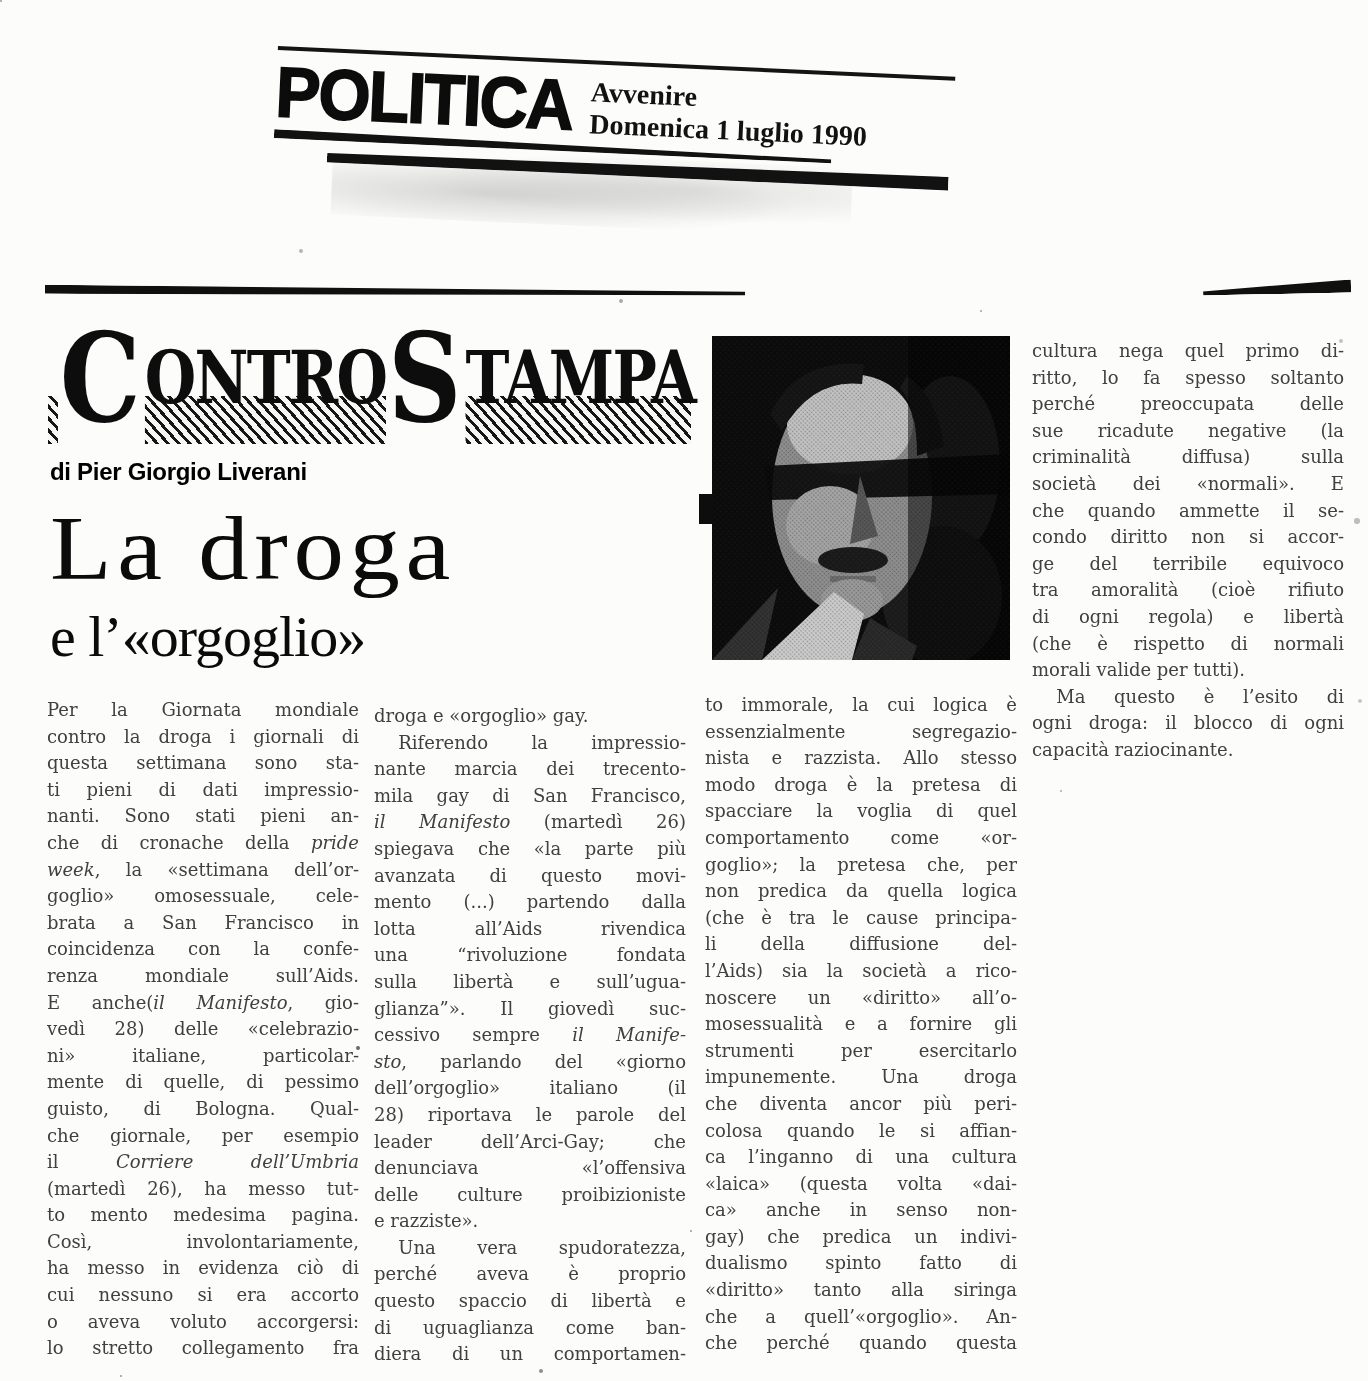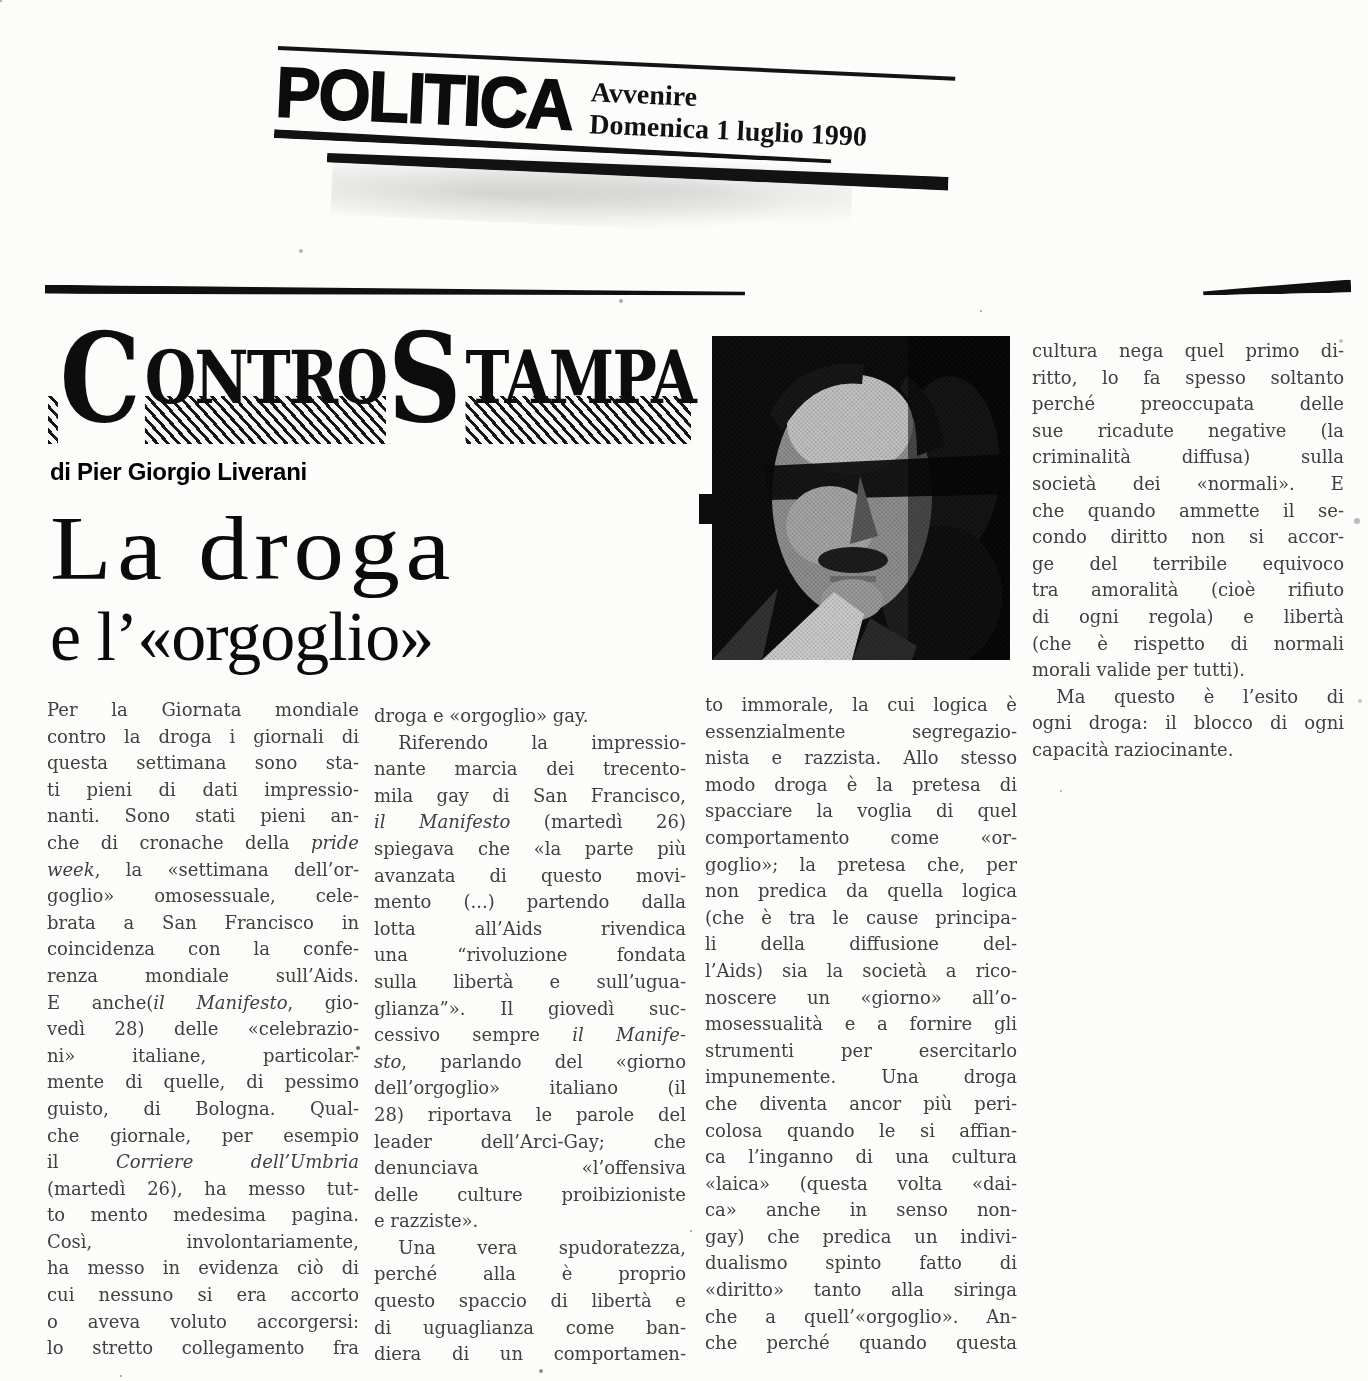--- a/index.html
+++ b/index.html
@@ -39,21 +39,21 @@
                transform:scaleX(.82);transform-origin:left top;}
   .rubric-text .big{font-size:124px;line-height:.78;background:#fcfcfa;padding:0 5px 26px 2px;}
   .rubric-text .small{font-size:72px;line-height:1;margin-top:12px;letter-spacing:-2px;}
 
   
   .byline{position:absolute;left:50px;top:458px;font-family:"Liberation Sans",sans-serif;
           font-weight:bold;font-size:24px;letter-spacing:-.3px;color:#000000;}
   .headline{position:absolute;left:50px;top:496px;width:620px;font-family:"Liberation Serif",serif;
             font-weight:normal;color:#0b0b0b;line-height:88px;margin-top:9px;}
   .hl1{font-size:90px;letter-spacing:5px;transform:scaleX(1.12);transform-origin:left;white-space:nowrap;}
-  .hl2{font-size:70px;letter-spacing:-1px;white-space:nowrap;}
+  .hl2{font-size:58px;letter-spacing:-1px;white-space:nowrap;}
 
   
   .photo{position:absolute;left:712px;top:336px;width:298px;height:324px;background:#0d0d0d;}
   .photo svg{display:block;}
   .photo-notch{position:absolute;left:699px;top:494px;width:14px;height:30px;background:#0d0d0d;}
 
   
   .col{position:absolute;width:312px;font-size:18px;line-height:26.6px;color:#404040;}
   .col-1{left:47px;top:697px;}
   .col-2{left:374px;top:697px;margin-top:6px;}
@@ -184,38 +184,38 @@
       <div class="line">glianza”». Il giovedì suc-</div>
       <div class="line">cessivo sempre <i>il Manife-</i></div>
       <div class="line"><i>sto</i>, parlando del «giorno</div>
       <div class="line">dell’orgoglio» italiano (il</div>
       <div class="line">28) riportava le parole del</div>
       <div class="line">leader dell’Arci-Gay; che</div>
       <div class="line">denunciava «l’offensiva</div>
       <div class="line">delle culture proibizioniste</div>
       <div class="line end">e razziste».</div>
       <div class="line indent">Una vera spudoratezza,</div>
-      <div class="line">perché alla è proprio</div>
+      <div class="line">perché aveva è proprio</div>
       <div class="line">questo spaccio di libertà e</div>
       <div class="line">di uguaglianza come ban-</div>
       <div class="line">diera di un comportamen-</div>
     </div>
   <div class="col col-3">
       <div class="line">to immorale, la cui logica è</div>
       <div class="line">essenzialmente segregazio-</div>
       <div class="line">nista e razzista. Allo stesso</div>
       <div class="line">modo droga è la pretesa di</div>
       <div class="line">spacciare la voglia di quel</div>
       <div class="line">comportamento come «or-</div>
       <div class="line">goglio»; la pretesa che, per</div>
       <div class="line">non predica da quella logica</div>
       <div class="line">(che è tra le cause principa-</div>
       <div class="line">li della diffusione del-</div>
       <div class="line">l’Aids) sia la società a rico-</div>
-      <div class="line">noscere un «giorno» all’o-</div>
+      <div class="line">noscere un «diritto» all’o-</div>
       <div class="line">mosessualità e a fornire gli</div>
       <div class="line">strumenti per esercitarlo</div>
       <div class="line">impunemente. Una droga</div>
       <div class="line">che diventa ancor più peri-</div>
       <div class="line">colosa quando le si affian-</div>
       <div class="line">ca l’inganno di una cultura</div>
       <div class="line">«laica» (questa volta «dai-</div>
       <div class="line">ca» anche in senso non-</div>
       <div class="line">gay) che predica un indivi-</div>
       <div class="line">dualismo spinto fatto di</div>

